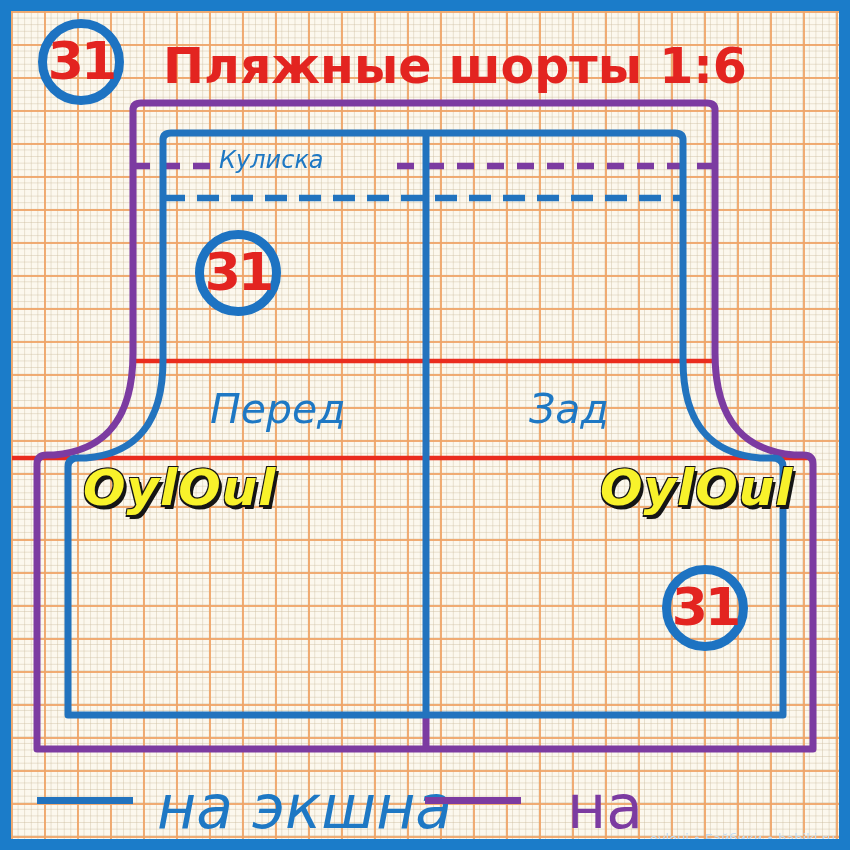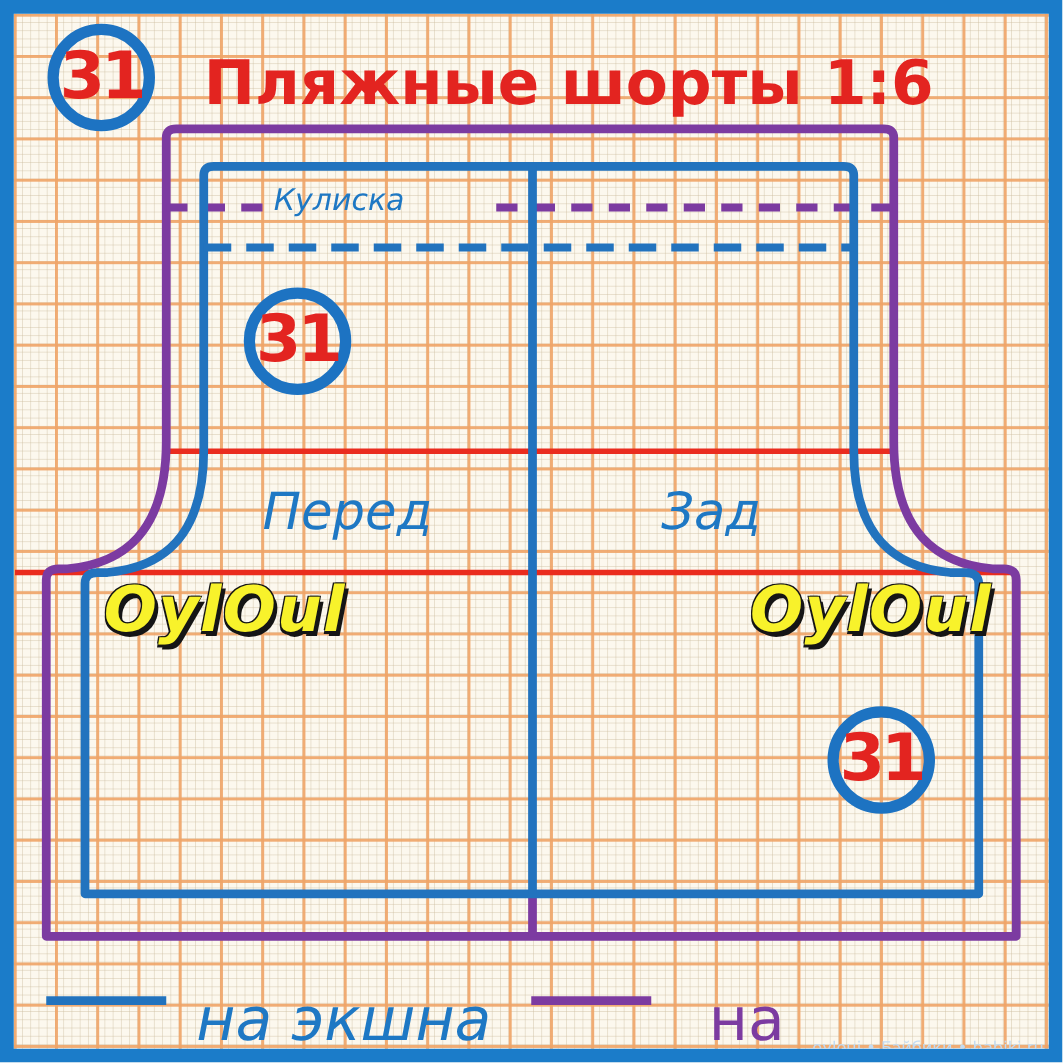--- a/index.html
+++ b/index.html
@@ -27,21 +27,21 @@
   }
   .badge span{
     color:#e32420; font-weight:bold; font-size:52px; letter-spacing:-3px;
     line-height:1; transform:translateY(-1px);
   }
   .blue-label{ color:#1e78c4; font-style:italic; white-space:nowrap; }
   .casing-label{ left:208px; top:135px; font-size:24px; }
   .panel-label{ top:374px; font-size:41px; }
   .front-label{ left:199px; }
   .back-label{ left:518px; }
-  .legend-label{ top:761px; font-size:48px;margin-top:16px; }
+  .legend-label{ top:761px; font-size:60px; }
   .legend-action{ left:146px; color:#1e78c4; font-style:italic; }
   .legend-predator{ left:556px; color:#7c3ba1; }
   .swatch{ height:7px; top:786px; }
   .swatch-action{ left:26px; width:96px; background:#2273be; }
   .swatch-predator{ left:414px; width:96px; background:#7c3ba1; }
   .watermark{
     font-size:50px; font-weight:bold; font-style:italic;
     color:#f8f22b; 
     text-shadow:3px 4px 0 #151515, -1px -1px 0 #151515, 1px -1px 0 #151515, -1px 2px 0 #151515;
     white-space:nowrap; letter-spacing:1px;

